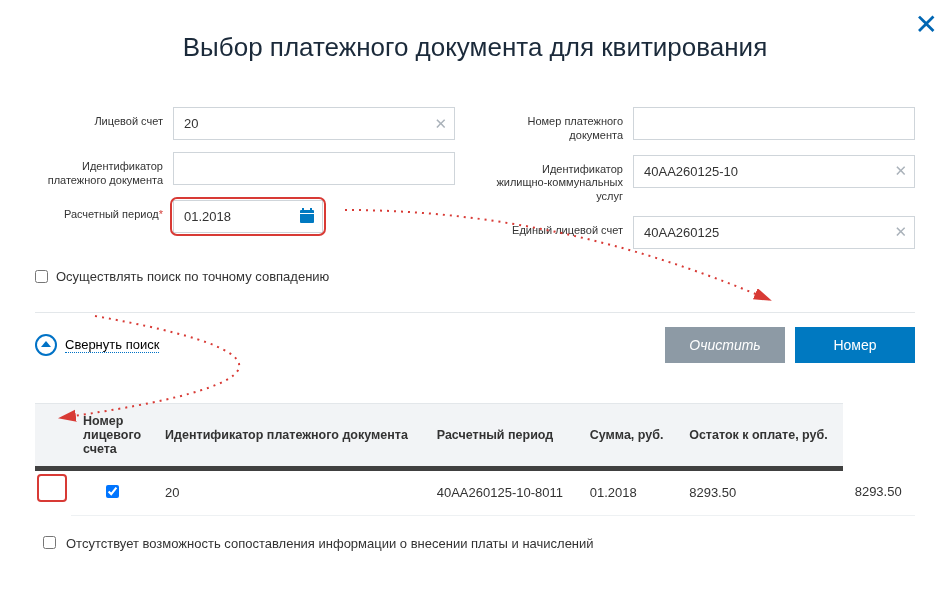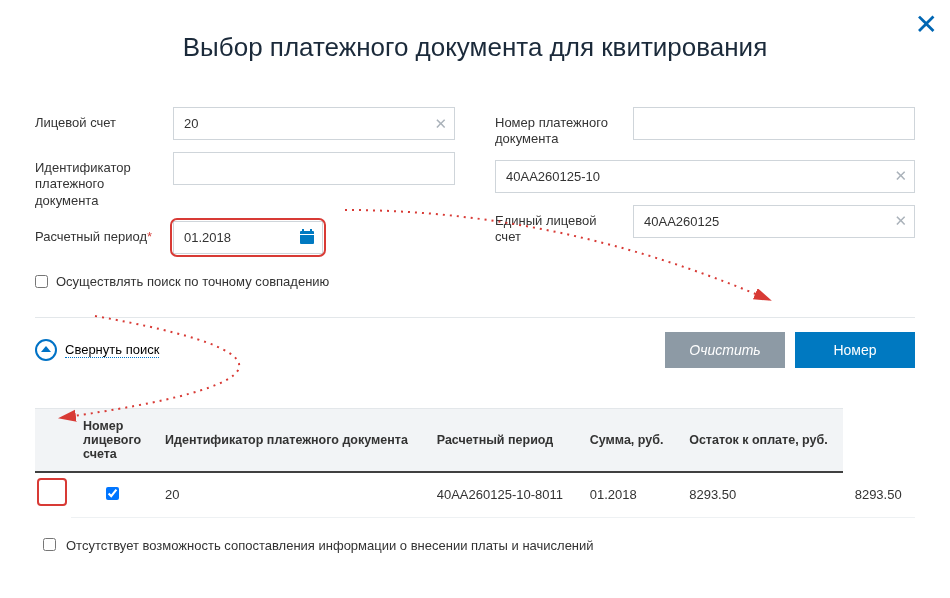--- a/index.html
+++ b/index.html
@@ -36,24 +36,24 @@
     gap: 40px;
   }
   .col { flex: 1; }
   .form-row {
     display: flex;
     align-items: flex-start;
     margin-bottom: 12px;
   }
   .form-row label {
     width: 138px;
-    text-align: left;
+    text-align: right;
     padding-right: 10px;
     padding-top: 8px;
-    font-size: 13px;
+    font-size: 11px;
     color: #333;
     line-height: 1.25;
   }
   .req { color: #d43f3a; }
   .input-wrap {
     flex: 1;
     position: relative;
   }
   .input-wrap input {
     width: 100%;
@@ -145,21 +145,21 @@
   .btn-gray { background: #8d9aa5; font-style: italic; }
   .btn-blue { background: #0079c1; }
   table {
     width: 100%;
     border-collapse: collapse;
     margin-top: 10px;
   }
   thead th {
     background: #f2f4f6;
     border-top: 1px solid #e3e7ea;
-    border-bottom: 2px solid #404040;
+    border-bottom: 5px solid #404040;
     font-size: 12.5px;
     font-weight: 700;
     text-align: left;
     padding: 10px 12px;
     color: #333;
   }
   tbody td {
     padding: 14px 12px;
     font-size: 13px;
     border-bottom: 1px solid #eef1f3;
@@ -228,20 +228,21 @@
     </div>
 
     <div class="col">
       <div class="form-row">
         <label>Номер платежного документа</label>
         <div class="input-wrap">
           <input type="text" value="" style="">
         </div>
       </div>
       <div class="form-row">
+        <label>Идентификатор жилищно-коммунальных услуг</label>
         <div class="input-wrap">
           <input type="text" value="40АА260125-10" style="">
           <span class="clear-x">✕</span>
         </div>
       </div>
       <div class="form-row">
         <label>Единый лицевой счет</label>
         <div class="input-wrap">
           <input type="text" value="40АА260125" style="">
           <span class="clear-x">✕</span>

